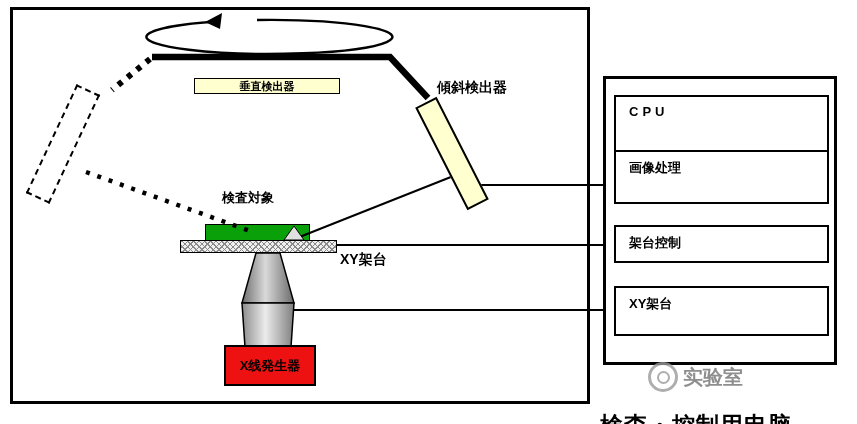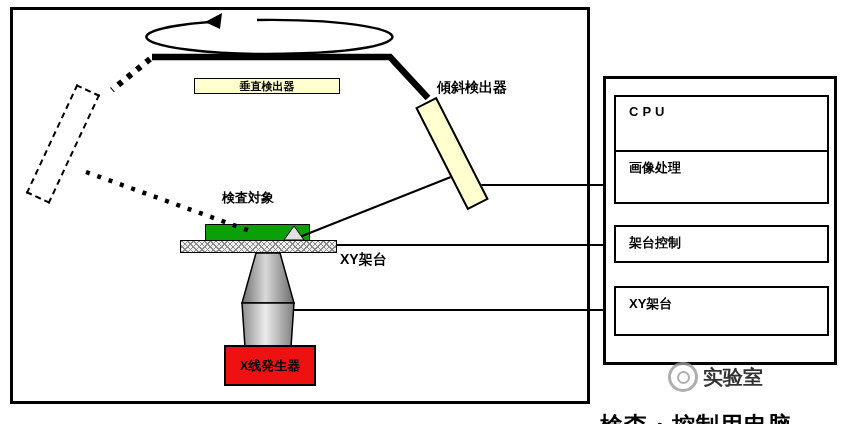--- a/index.html
+++ b/index.html
@@ -60,22 +60,22 @@
   .panel-item{position:absolute;left:8px;width:215px;border:2px solid #000;background:#fff;}
   .panel-item .panel-label{display:block;padding:7px 13px;font-size:13px;font-weight:bold;}
   .panel-item.item-0{top:16px;height:62px;}
   .panel-item.item-0 .panel-label{letter-spacing:4px;}
   .panel-item.item-1{top:71px;height:54px;}
   .panel-item.item-2{top:146px;height:38px;}
   .panel-item.item-3{top:207px;height:50px;}
   
   .caption{left:600px;top:366px;font-size:23px;font-weight:bold;letter-spacing:1px;white-space:nowrap;margin-top:44px;}
   .watermark{
-    left:668px;top:362px;display:flex;align-items:center;gap:5px;
-    color:#000000;opacity:.8;
+    left:648px;top:362px;display:flex;align-items:center;gap:5px;
+    color:#737373;opacity:.8;
   }
   .wm-circle{
     width:30px;height:30px;border:3px solid #9a9a9a;border-radius:50%;
     display:flex;align-items:center;justify-content:center;flex:0 0 auto;
   }
   .wm-inner{width:13px;height:13px;border:2.5px solid #9a9a9a;border-radius:50%;}
   .wm-text{font-size:20px;font-weight:bold;white-space:nowrap;}
 </style>
 </head>
 <body>

